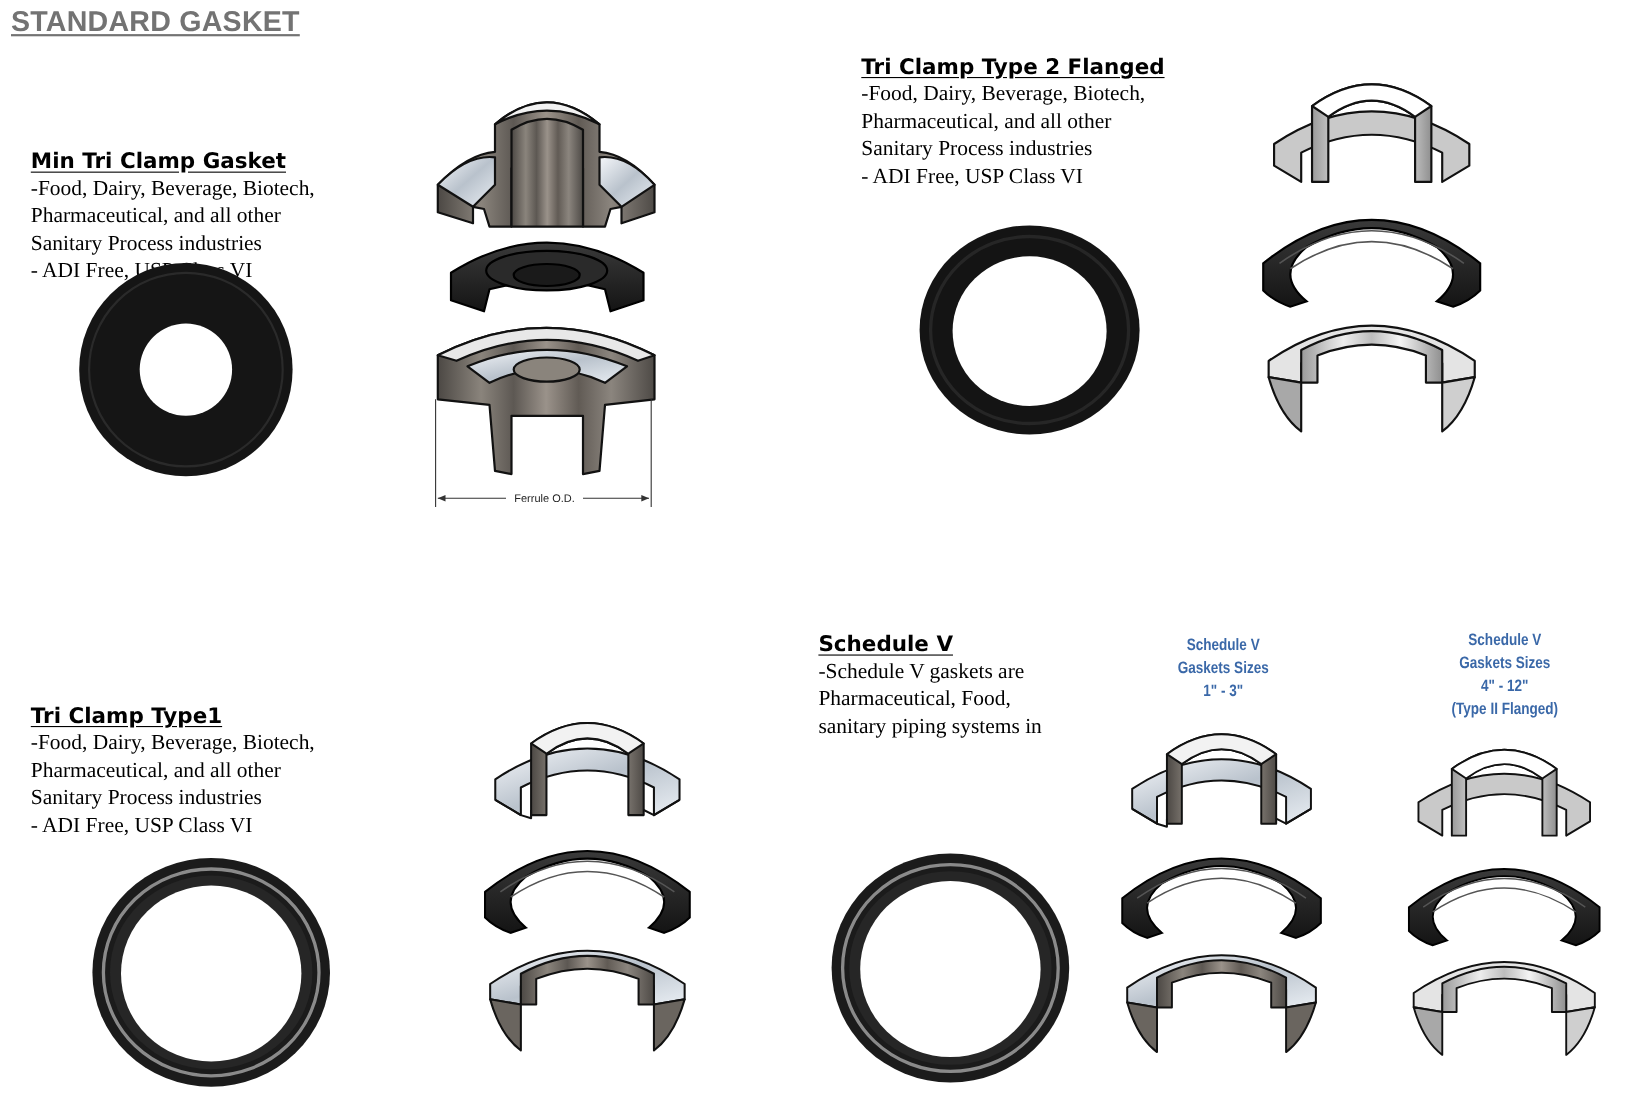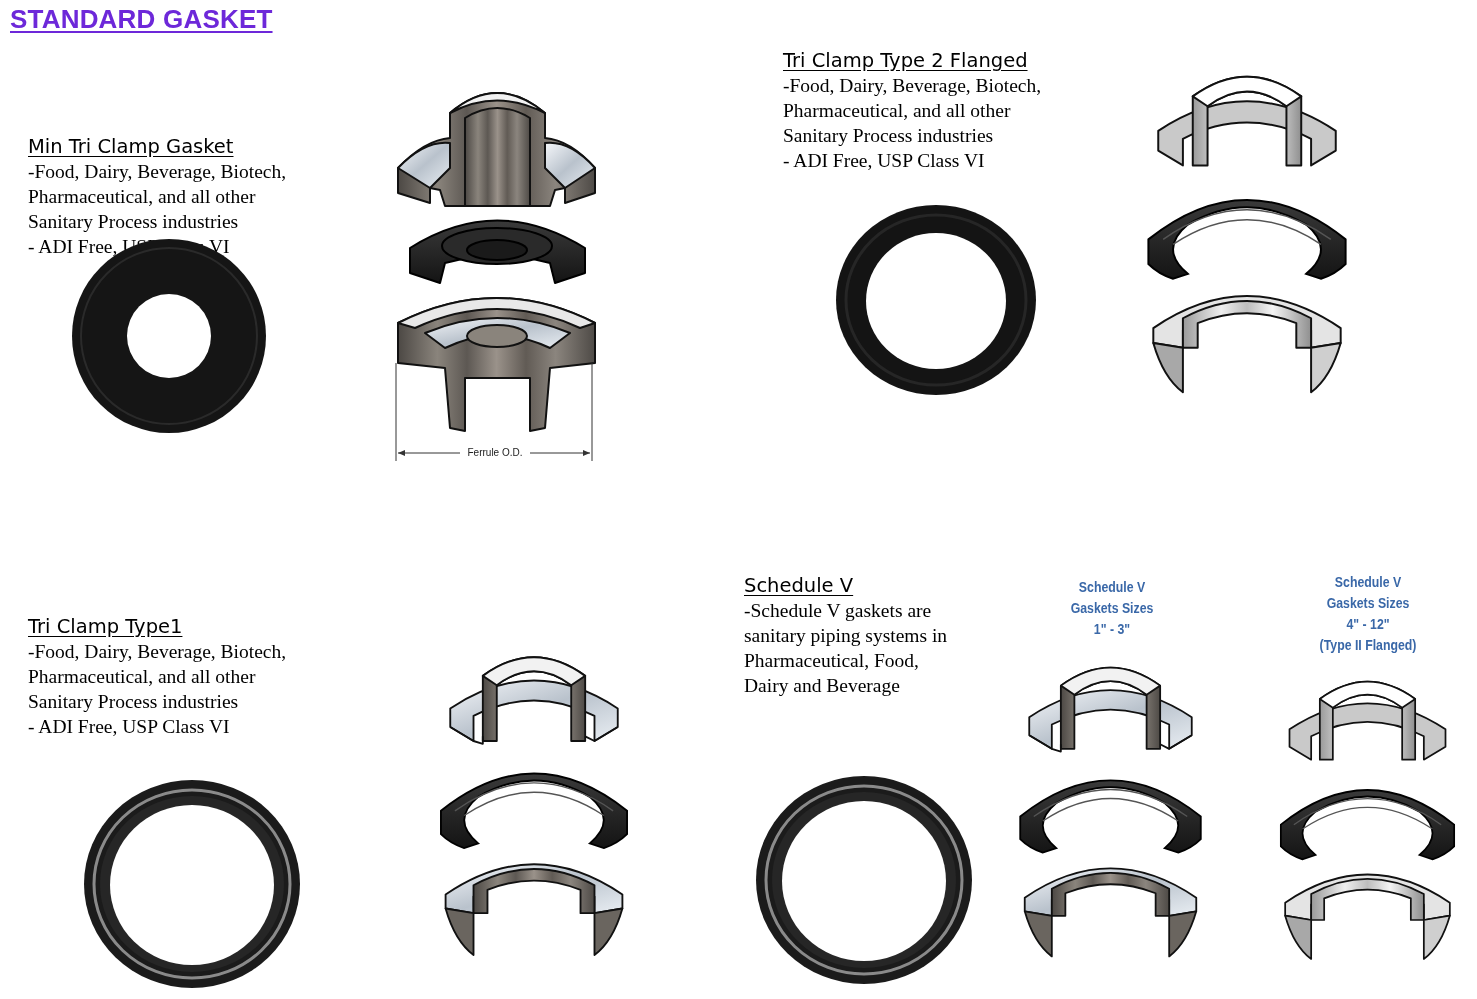--- a/index.html
+++ b/index.html
@@ -1,19 +1,19 @@
 <!DOCTYPE html>
 <html><head>
 <meta charset="utf-8">
 <style>
   html, body { margin:0; padding:0; background:#ffffff; }
   body { width:1477px; height:999px; position:relative; overflow:hidden; font-family:"DejaVu Sans", sans-serif; color:#000; }
-  .page-title { position:absolute; left:10px; top:4px; font-family:"Liberation Sans", sans-serif; font-weight:bold; font-size:26px; color:#6d28d9; text-decoration:underline; text-decoration-thickness:2px; text-underline-offset:3px; letter-spacing:0.2px; }
+  .page-title { position:absolute; left:10px; top:4px; font-family:"Liberation Sans", sans-serif; font-weight:bold; font-size:26px; color:#737373; text-decoration:underline; text-decoration-thickness:2px; text-underline-offset:3px; letter-spacing:0.2px; }
   .desc { position:absolute; font-size:19.5px; line-height:25px; white-space:nowrap; }
-  .desc .h { font-weight:normal; text-decoration:underline; text-underline-offset:3px; display:block; }
+  .desc .h { font-weight:bold; text-decoration:underline; text-underline-offset:3px; display:block; }
   .desc .l { display:block;font-family:Liberation Serif, serif; }
   .art { position:absolute; }
   .caption { position:absolute; text-align:center; font-family:"Liberation Sans", sans-serif; font-weight:bold; color:#3a68a8; font-size:15px; line-height:21px; transform:scaleX(0.82); transform-origin:center top; white-space:nowrap; }
   .ferrule-label { font-family:"Liberation Sans", sans-serif; font-size:10px; fill:#222; }
 </style>
 </head>
 <body>
 
 <svg width="0" height="0" style="position:absolute">
   <defs>
@@ -144,43 +144,42 @@
 </div>
 <svg class="art" style="left:835px; top:204px;" width="202" height="192" viewBox="0 0 202 192">
   <ellipse cx="101" cy="96" rx="100" ry="95" fill="#141414"></ellipse>
   <ellipse cx="101" cy="96" rx="90" ry="85" fill="none" stroke="#262626" stroke-width="3"></ellipse>
   <ellipse cx="101" cy="97" rx="70" ry="68" fill="#ffffff"></ellipse>
 </svg>
 <svg class="art" style="left:1128px; top:52px;" width="238" height="355">
   <use href="#cstack-light" width="238" height="355"></use>
 </svg>
 
-<div class="desc" style="left:28px; top:614px;">
+<div class="desc" style="left:28px; top:638px;">
   <span class="h">Tri Clamp Type1</span>
   <span class="l">-Food, Dairy, Beverage, Biotech,</span>
   <span class="l">Pharmaceutical, and all other</span>
   <span class="l">Sanitary Process industries</span>
   <span class="l">- ADI Free, USP Class VI</span>
 </div>
 <svg class="art" style="left:82px; top:778px;" width="220" height="212" viewBox="0 0 220 212">
   <ellipse cx="110" cy="106" rx="108" ry="104" fill="#1b1b1b"></ellipse>
   <ellipse cx="110" cy="106" rx="98" ry="94" fill="none" stroke="#8a8a8a" stroke-width="3"></ellipse>
   <ellipse cx="110" cy="106" rx="92" ry="88" fill="#262626"></ellipse>
   <ellipse cx="110" cy="107" rx="82" ry="80" fill="#ffffff"></ellipse>
 </svg>
 <svg class="art" style="left:428px; top:634px;" width="212" height="335">
   <use href="#cstack-dark" width="212" height="335"></use>
 </svg>
 
 <div class="desc" style="left:744px; top:573px;">
   <span class="h">Schedule V</span>
   <span class="l">-Schedule V gaskets are</span>
+  <span class="l">Pharmaceutical, Food,</span>
   <span class="l">sanitary piping systems in</span>
-  <span class="l">Pharmaceutical, Food,</span>
-  <span class="l">Dairy and Beverage</span>
 </div>
 <svg class="art" style="left:754px; top:774px;" width="220" height="212" viewBox="0 0 220 212">
   <ellipse cx="110" cy="106" rx="108" ry="104" fill="#1b1b1b"></ellipse>
   <ellipse cx="110" cy="106" rx="98" ry="94" fill="none" stroke="#8a8a8a" stroke-width="3"></ellipse>
   <ellipse cx="110" cy="106" rx="92" ry="88" fill="#262626"></ellipse>
   <ellipse cx="110" cy="107" rx="82" ry="80" fill="#ffffff"></ellipse>
 </svg>
 
 <div class="caption" style="left:1052px; top:576px; width:120px;">
   <div>Schedule V</div>

